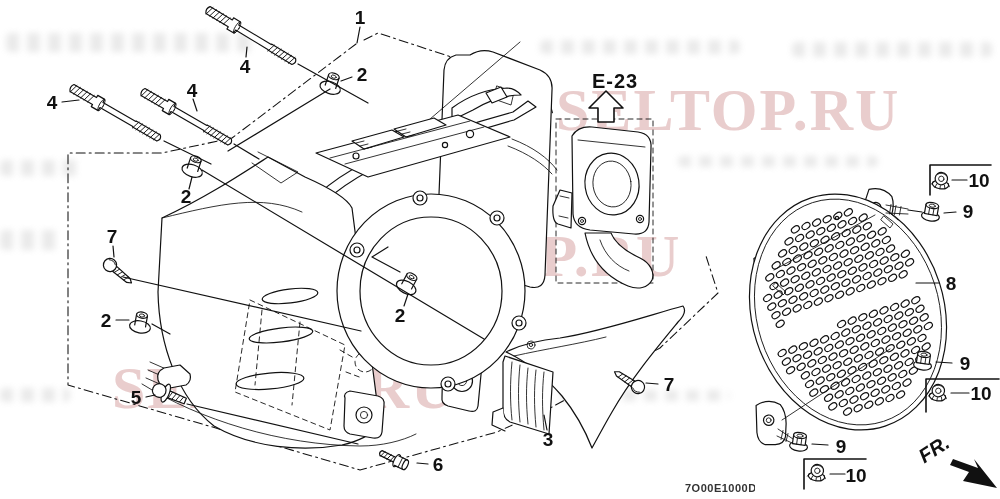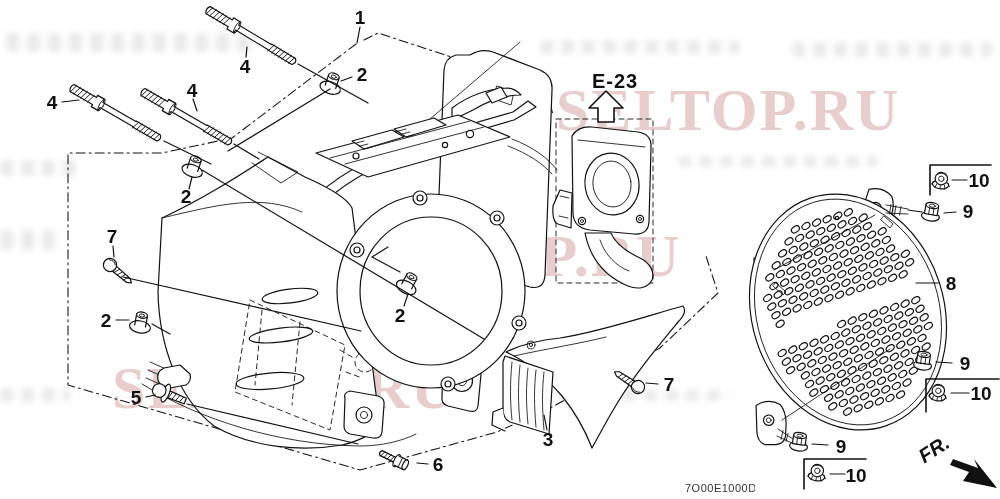--- a/index.html
+++ b/index.html
@@ -17,21 +17,21 @@
   .art .blk{fill:#111;stroke:none;}
   .co{position:absolute;transform:translate(-50%,-50%);font-weight:bold;font-size:19px;color:#111;
       line-height:1;letter-spacing:0;}
   .wm{position:absolute;font-family:"Liberation Serif", serif;font-weight:bold;font-size:60px;
       color:var(--wm,#e9cdcd);letter-spacing:2px;line-height:1;white-space:nowrap;}
   #e23{position:absolute;transform:translate(-50%,-50%);font-weight:bold;font-size:20px;color:#111;
       letter-spacing:1px;}
   #fr{position:absolute;left:918px;top:438px;font-weight:bold;font-style:italic;font-size:20px;
       color:#111;transform:rotate(-33deg);}
   #partcode{position:absolute;left:685px;top:482px;width:70px;height:10px;overflow:hidden;
-      font-size:11px;font-weight:normal;color:#333;letter-spacing:.5px;line-height:13px;}
+      font-size:11px;font-weight:bold;color:#333;letter-spacing:.5px;line-height:13px;}
   .noise{position:absolute;border-radius:5px;opacity:.33;filter:blur(3px);
       background:repeating-linear-gradient(90deg,rgba(140,140,140,.55) 0 13px,transparent 13px 21px);}
 </style>
 </head>
 <body>
 
 <div id="stage" style="--line: #111111; --wm: #e9cdcd; --bg: #ffffff;">
 
   <div class="noise" style="left:6px;top:33px;width:250px;height:19px"></div>
   <div class="noise" style="left:540px;top:40px;width:200px;height:14px"></div>

